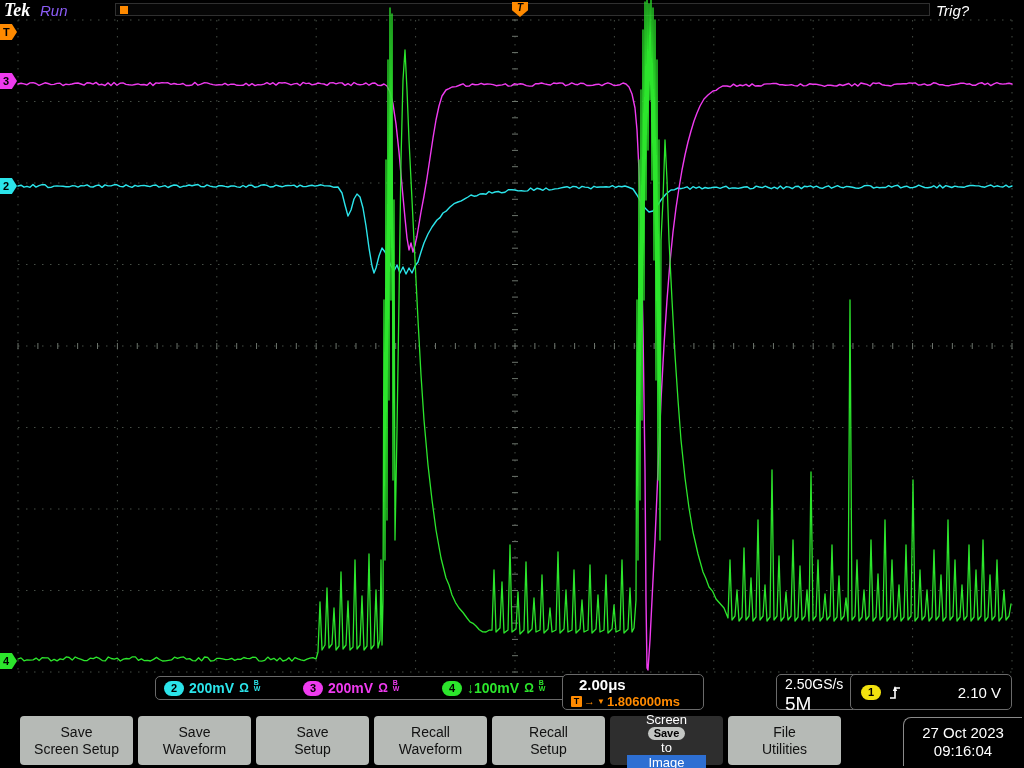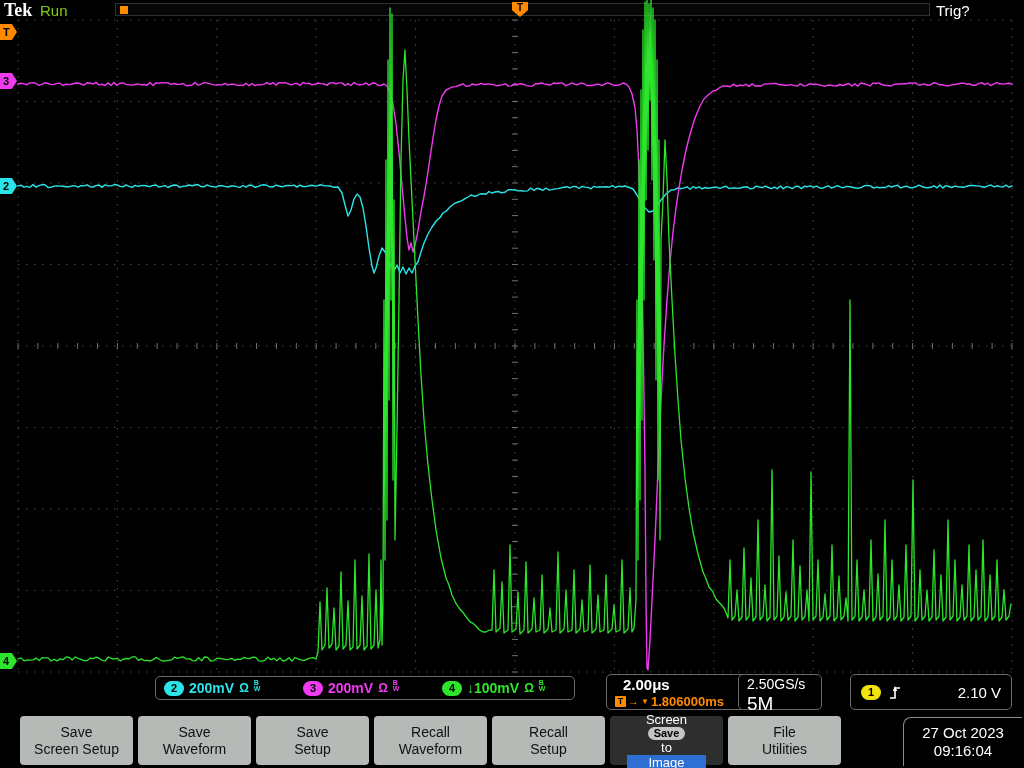--- a/index.html
+++ b/index.html
@@ -3,23 +3,23 @@
 <meta charset="utf-8">
 <style>
   html,body{margin:0;padding:0;background:#000;}
   body{width:1024px;height:768px;font-family:"Liberation Sans",sans-serif;}
   .scope{position:relative;width:1024px;height:768px;background:#000;overflow:hidden;}
   svg.layer{position:absolute;left:0;top:0;}
   #grid-svg{z-index:1;}
   #trace-svg{z-index:3;}
 
   
-  .topbar{position:absolute;left:0;top:0;width:1024px;height:20px;z-index:2;}
+  .topbar{position:absolute;left:0;top:0;width:1024px;height:20px;z-index:2;font-style:italic;}
   .brand{position:absolute;left:4px;top:0px;color:#fff;font-weight:bold;font-size:18px;font-family:"Liberation Serif",serif;}
-  .run{position:absolute;left:40px;top:2px;color:#84cc16;font-size:15px;}
+  .run{position:absolute;left:40px;top:2px;color:#8b5cf6;font-size:15px;}
   .recbar{position:absolute;left:115px;top:3px;width:815px;height:13px;background:#060606;border:1px solid #303030;box-sizing:border-box;}
   .recmark{position:absolute;left:4px;top:2px;width:8px;height:8px;background:var(--orange,#ff8a00);}
   .trigpos{position:absolute;left:512px;top:2px;width:16px;height:15px;background:var(--orange,#ff8a00);
            clip-path:polygon(0 0,100% 0,100% 55%,50% 100%,0 55%);
            color:#000;font-size:10px;font-weight:bold;text-align:center;line-height:11px;z-index:4;}
   .trigq{position:absolute;left:936px;top:2px;color:#fff;font-size:15px;}
 
   
   .tag{position:absolute;left:0;width:17px;height:16px;z-index:2;
        clip-path:polygon(0 0,70% 0,100% 50%,70% 100%,0 100%);
@@ -38,31 +38,31 @@
   .badge{display:inline-block;min-width:20px;height:15px;border-radius:8px;color:#000;
          font-size:11px;font-weight:bold;text-align:center;line-height:15px;padding:0 2px;box-sizing:border-box;}
   .b1{background:var(--ch1,#f2e20e);} .b2{background:var(--ch2,#2be4ea);}
   .b3{background:var(--ch3,#ef3bef);} .b4{background:var(--ch4,#2ce52c);}
   .rval{font-size:14px;font-weight:bold;}
   .c2{color:var(--ch2,#2be4ea);} .c3{color:var(--ch3,#ef3bef);} .c4{color:var(--ch4,#2ce52c);}
   .ohm{font-size:12px;font-weight:bold;}
   .bw{display:inline-block;width:8px;font-size:7px;line-height:6px;word-break:break-all;
       font-weight:bold;transform:translateY(-2px);}
 
-  .hbox{position:absolute;left:606px;top:0;width:174px;height:36px;border:1px solid #6a6a6a;
+  .hbox{position:absolute;left:562px;top:0;width:142px;height:36px;border:1px solid #6a6a6a;
         border-radius:5px;color:#fff;background:#000;box-sizing:border-box;}
   .hline1{position:absolute;left:16px;top:1px;font-size:15px;font-weight:bold;}
   .hline2{position:absolute;left:8px;top:19px;display:flex;align-items:center;gap:2px;color:var(--orange,#ff8a00);}
   .dicon{width:11px;height:11px;background:var(--orange,#ff8a00);color:#000;font-size:9px;
          font-weight:bold;text-align:center;line-height:11px;border-radius:1px;}
   .darrow{font-size:11px;line-height:11px;}
   .dmark{font-size:8px;line-height:11px;}
   .dval{font-size:13px;font-weight:bold;}
 
-  .abox{position:absolute;left:738px;top:0;width:84px;height:36px;border:1px solid #6a6a6a;
+  .abox{position:absolute;left:776px;top:0;width:84px;height:36px;border:1px solid #6a6a6a;
         border-radius:5px;color:#fff;background:#000;box-sizing:border-box;}
   .aline1{position:absolute;left:8px;top:1px;font-size:14px;}
   .aline2{position:absolute;left:8px;top:18px;font-size:19px;}
 
   .tbox{position:absolute;left:850px;top:0;width:162px;height:36px;border:1px solid #6a6a6a;
         border-radius:5px;color:#fff;background:#000;display:flex;align-items:center;
         padding:0 10px;box-sizing:border-box;gap:7px;}
   .tlevel{margin-left:auto;font-size:15px;}
 
   

